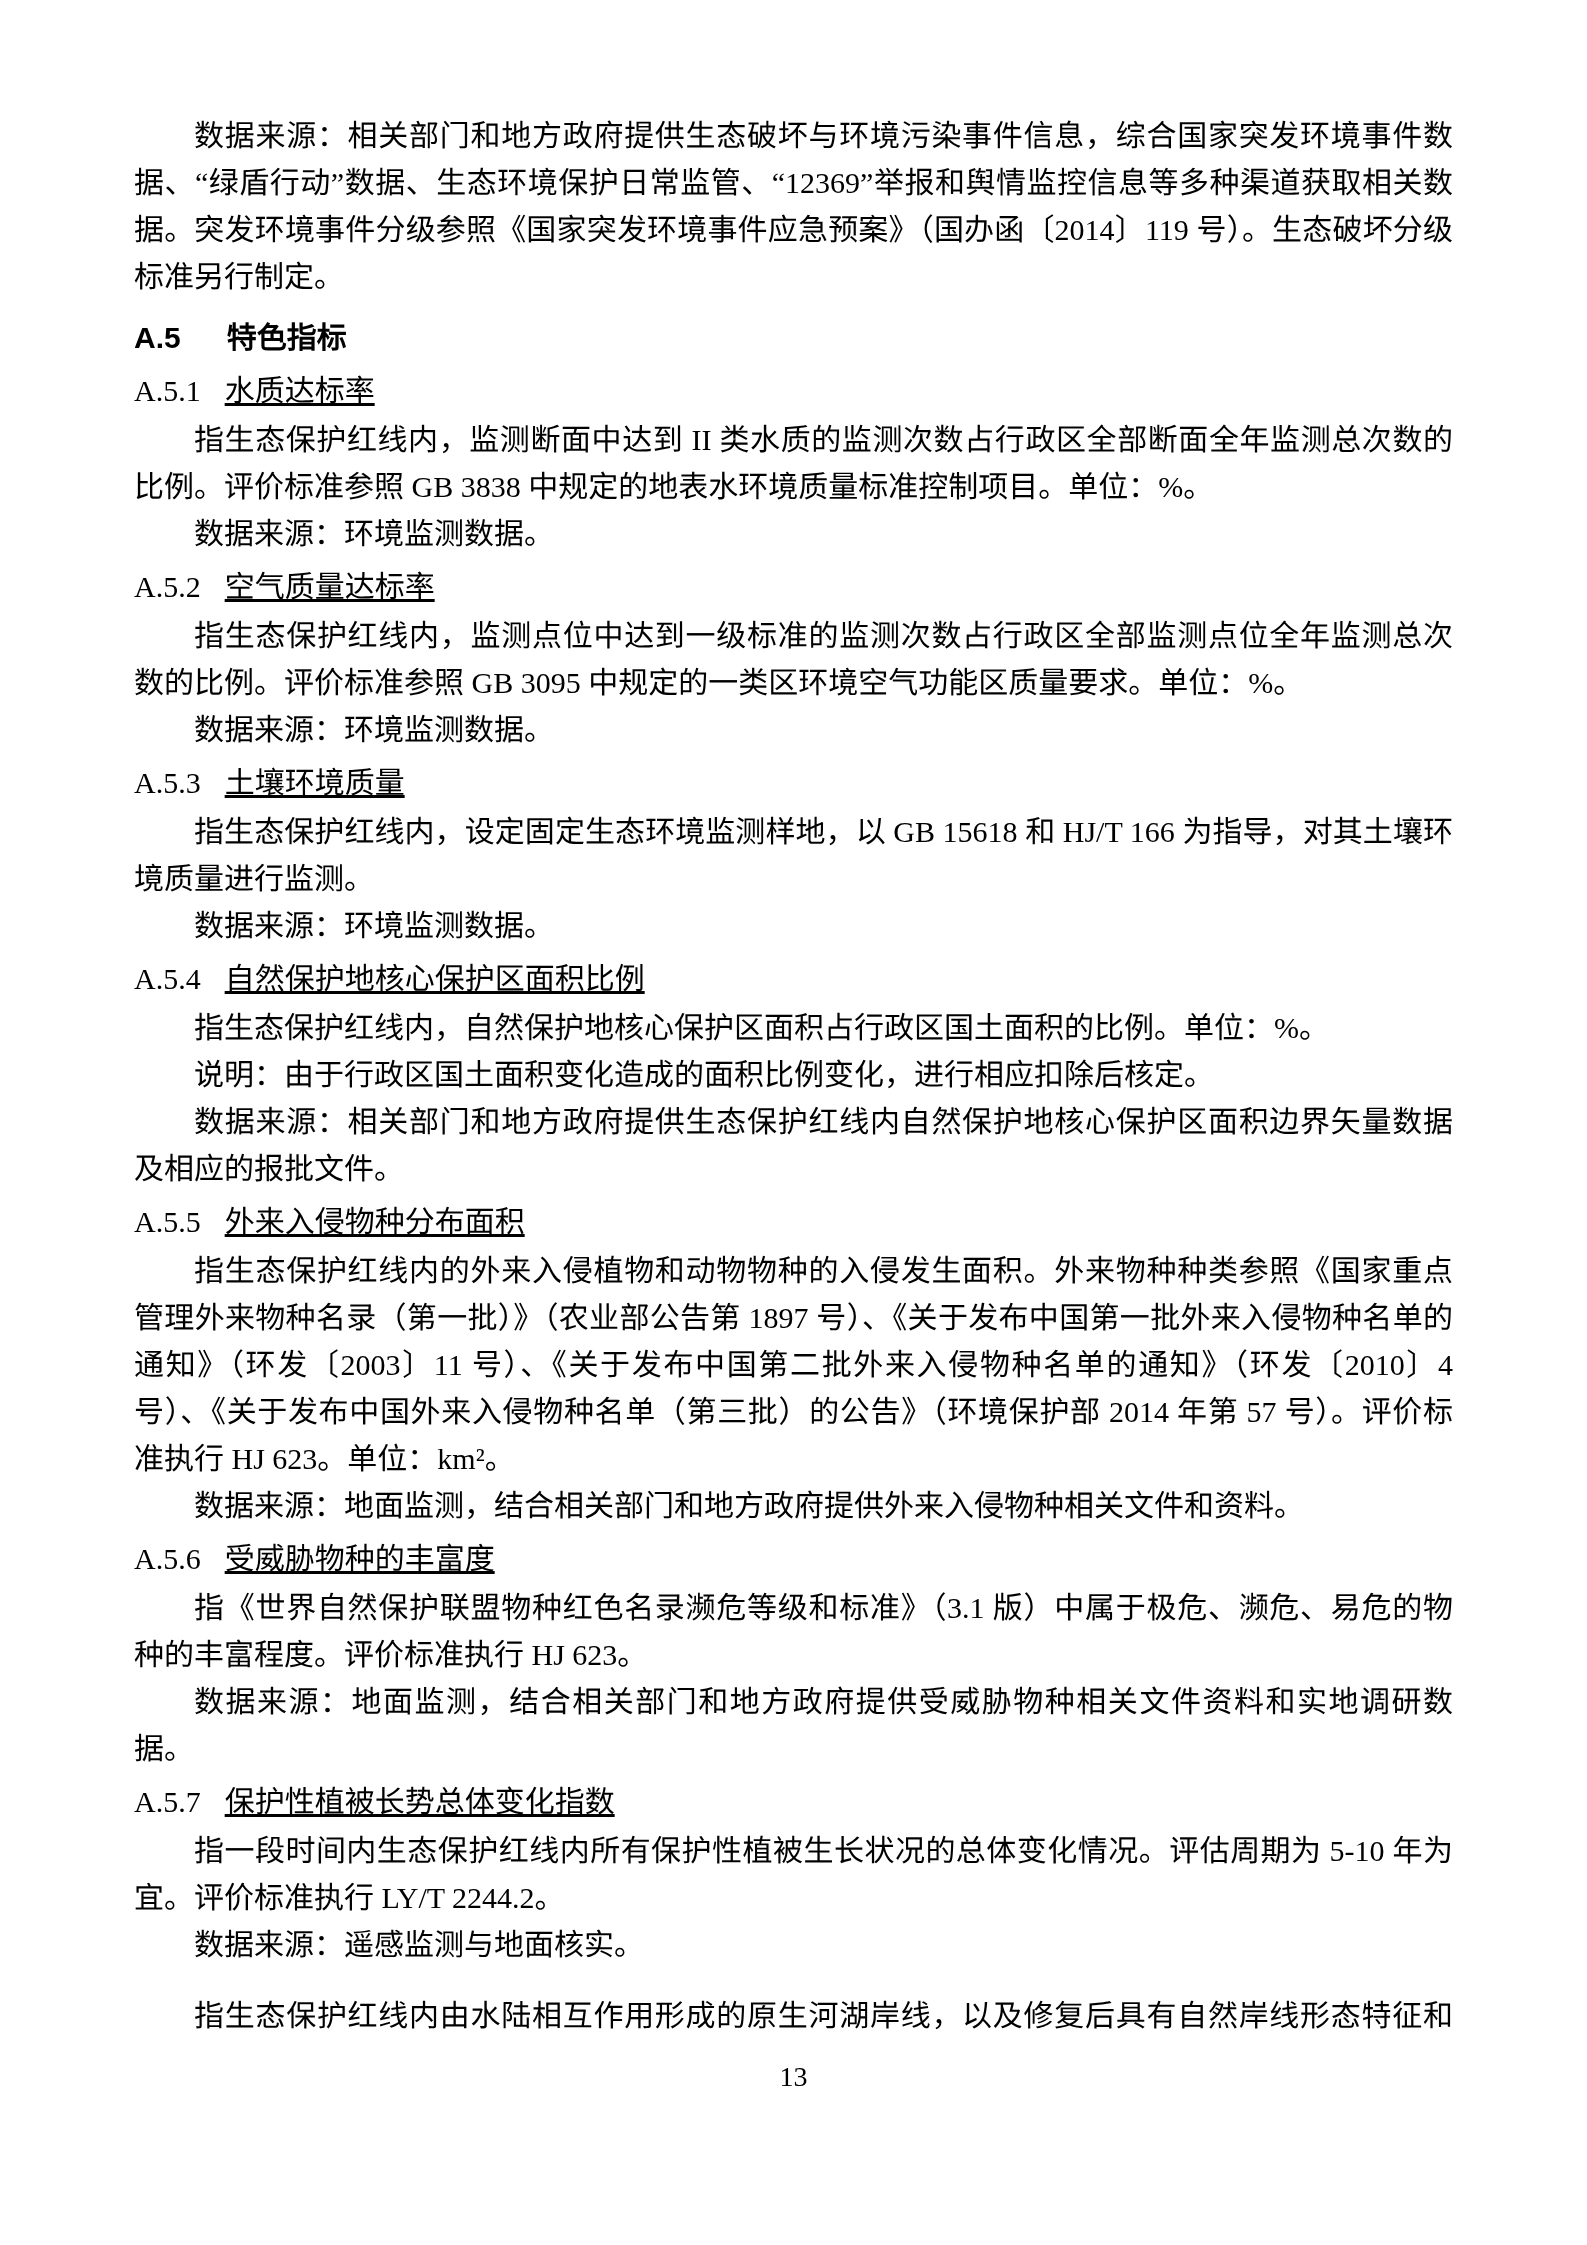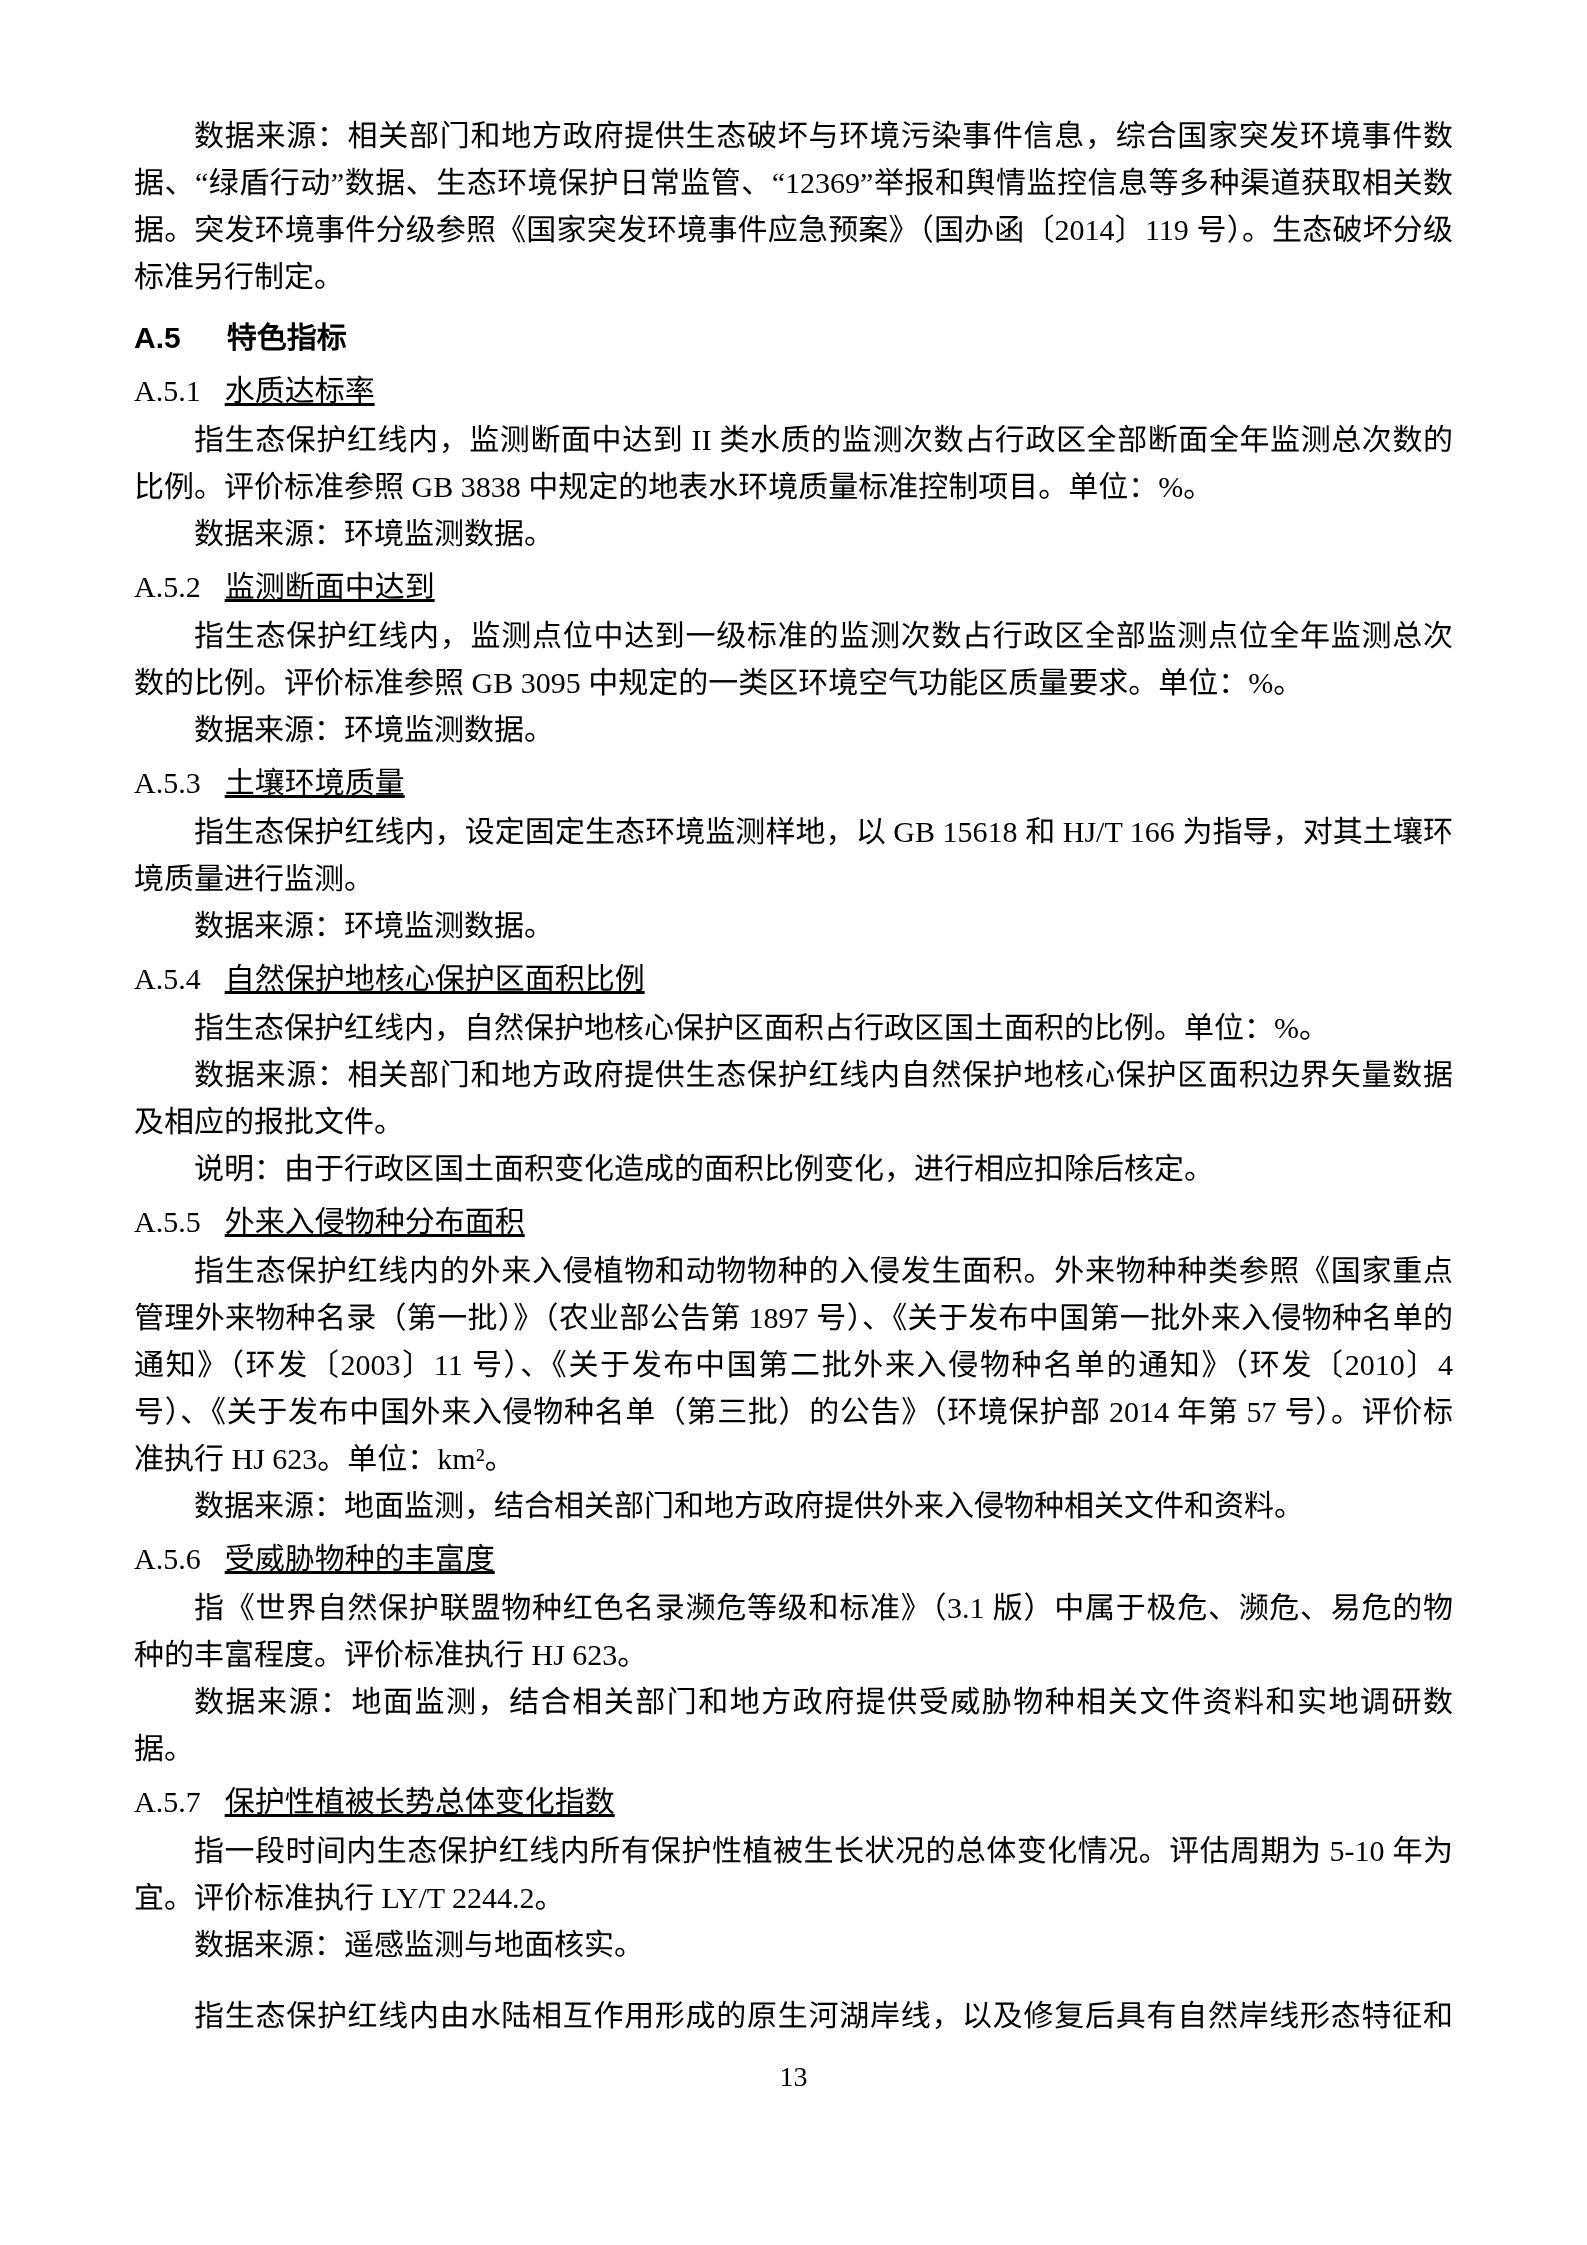--- a/index.html
+++ b/index.html
@@ -68,36 +68,36 @@
 
   <h2 class="heading-main"><span class="num">A.5</span><span class="title">特色指标</span></h2>
 
   <section>
     <h3 class="heading-sub"><span class="num">A.5.1</span><span class="title">水质达标率</span></h3>
     <p class="para">指生态保护红线内，监测断面中达到 II 类水质的监测次数占行政区全部断面全年监测总次数的比例。评价标准参照 GB 3838 中规定的地表水环境质量标准控制项目。单位：%。</p>
     <p class="para">数据来源：环境监测数据。</p>
   </section>
 
   <section>
-    <h3 class="heading-sub"><span class="num">A.5.2</span><span class="title">监测断面中达到</span></h3>
+    <h3 class="heading-sub"><span class="num">A.5.2</span><span class="title">空气质量达标率</span></h3>
     <p class="para">指生态保护红线内，监测点位中达到一级标准的监测次数占行政区全部监测点位全年监测总次数的比例。评价标准参照 GB 3095 中规定的一类区环境空气功能区质量要求。单位：%。</p>
     <p class="para">数据来源：环境监测数据。</p>
   </section>
 
   <section>
     <h3 class="heading-sub"><span class="num">A.5.3</span><span class="title">土壤环境质量</span></h3>
     <p class="para">指生态保护红线内，设定固定生态环境监测样地，以 GB 15618 和 HJ/T 166 为指导，对其土壤环境质量进行监测。</p>
     <p class="para">数据来源：环境监测数据。</p>
   </section>
 
   <section>
     <h3 class="heading-sub"><span class="num">A.5.4</span><span class="title">自然保护地核心保护区面积比例</span></h3>
     <p class="para">指生态保护红线内，自然保护地核心保护区面积占行政区国土面积的比例。单位：%。</p>
+    <p class="para">说明：由于行政区国土面积变化造成的面积比例变化，进行相应扣除后核定。</p>
     <p class="para">数据来源：相关部门和地方政府提供生态保护红线内自然保护地核心保护区面积边界矢量数据及相应的报批文件。</p>
-    <p class="para">说明：由于行政区国土面积变化造成的面积比例变化，进行相应扣除后核定。</p>
   </section>
 
   <section>
     <h3 class="heading-sub"><span class="num">A.5.5</span><span class="title">外来入侵物种分布面积</span></h3>
     <p class="para">指生态保护红线内的外来入侵植物和动物物种的入侵发生面积。外来物种种类参照《国家重点管理外来物种名录（第一批）》（农业部公告第 1897 号）、《关于发布中国第一批外来入侵物种名单的通知》（环发〔2003〕11 号）、《关于发布中国第二批外来入侵物种名单的通知》（环发〔2010〕4 号）、《关于发布中国外来入侵物种名单（第三批）的公告》（环境保护部 2014 年第 57 号）。评价标准执行 HJ 623。单位：km²。</p>
     <p class="para">数据来源：地面监测，结合相关部门和地方政府提供外来入侵物种相关文件和资料。</p>
   </section>
 
   <section>
     <h3 class="heading-sub"><span class="num">A.5.6</span><span class="title">受威胁物种的丰富度</span></h3>

